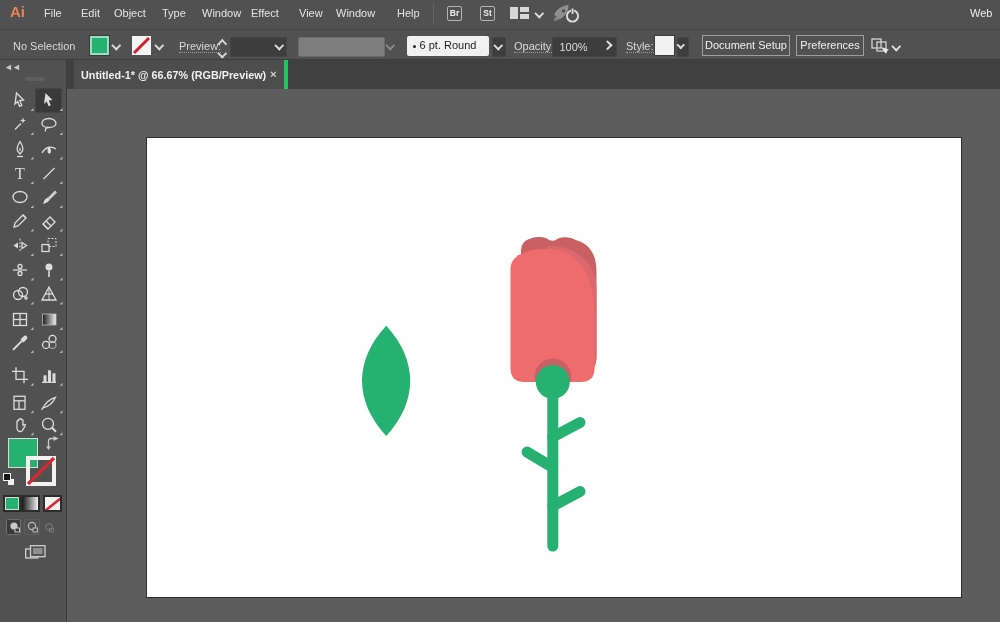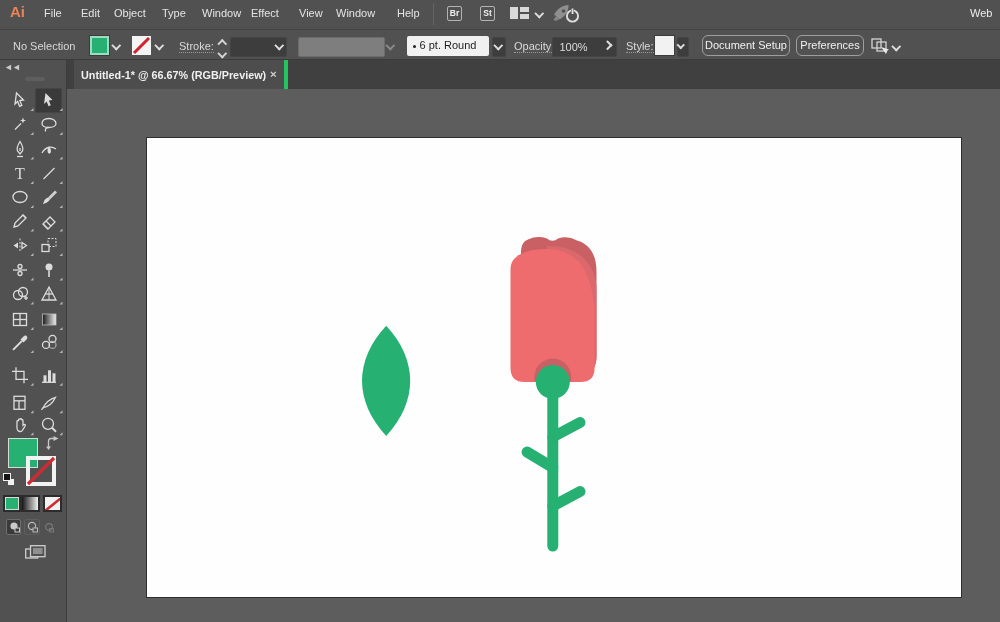--- a/index.html
+++ b/index.html
@@ -14,21 +14,21 @@
 .chev{position:absolute;width:6.5px;height:6.5px;border-right:2.2px solid #dedede;border-bottom:2.2px solid #dedede;transform:rotate(45deg)}
 .chev.gray{border-color:#8b8b8b}
 .sqbtn{position:absolute;top:6px;width:15px;height:15px;border:1px solid #b3b3b3;border-radius:2px;filter:grayscale(1);
 font-size:8.5px;font-weight:bold;color:#efefef;text-align:center;line-height:13px}
 
 #ctrlbar{position:absolute;left:0;top:29px;width:1000px;height:31px;background:#515151;border-top:1px solid #454545;border-bottom:1px solid #3c3c3c}
 .clabel{position:absolute;top:10px;font-size:11px;color:#d8d8d8;filter:grayscale(1)}
 .dotted{border-bottom:1px dotted #9a9a9a;padding-bottom:0px}
 .swatch{position:absolute;top:6px;width:19px;height:19px}
 .darkfield{position:absolute;top:6.5px;height:20px;background:#3d3d3d;border-radius:2px;border:1px solid #444}
-.btn{position:absolute;top:5px;height:21px;border:1px solid #9e9e9e;border-radius:6px;filter:grayscale(1);
+.btn{position:absolute;top:5px;height:21px;border:1px solid #9e9e9e;border-radius:0;filter:grayscale(1);
 font-size:11px;color:#f0f0f0;text-align:center}
 
 #tabbar{position:absolute;left:0;top:60px;width:1000px;height:29px;background:#404040}
 #tab{position:absolute;left:74px;top:0;width:214px;height:29px;background:#4d4d4d;border-right:4px solid #22c55e}
 #tab .tname{position:absolute;left:7px;top:8.5px;font-size:10.8px;font-weight:bold;color:#f0f0f0;filter:grayscale(1)}
 #tab .tx{position:absolute;left:196px;top:7.5px;font-size:11.5px;font-weight:bold;color:#d0d0d0}
 
 #canvas{position:absolute;left:67px;top:89px;width:933px;height:533px;background:#5d5d5d}
 #artboard{position:absolute;left:80px;top:49px;width:814px;height:459px;background:#fefefe;outline:1px solid #2e2e2e}
 
@@ -74,21 +74,21 @@
 <div id="ctrlbar">
   <span class="clabel" style="left:13px">No Selection</span>
   <div class="swatch" style="left:90px;background:#26b173;box-shadow:inset 0 0 0 2px rgba(255,255,255,.55),0 0 0 1px #3c3c3c"></div>
   <span class="chev" style="left:113px;top:12px"></span>
   <div class="swatch" style="left:132px;background:#f4f4f4">
     <svg width="19" height="19" viewBox="0 0 19 19">
           <line x1="2" y1="17" x2="17" y2="2" stroke="#cf2330" stroke-width="3"></line>
         </svg>
   </div>
   <span class="chev" style="left:156px;top:12px"></span>
-  <span class="clabel dotted" style="left:179px">Stroke:</span>
+  <span class="clabel dotted" style="left:179px">Preview:</span>
   <span class="chev" style="left:219px;top:10.5px;transform:rotate(-135deg);border-color:#d6d6d6"></span>
   <span class="chev" style="left:219px;top:20px;border-color:#d6d6d6"></span>
   <div class="darkfield" style="left:230px;width:57px"></div>
   <span class="chev" style="left:276px;top:12px"></span>
   <div class="abs" style="left:298px;top:6.5px;width:87px;height:20px;background:#7e7e7e;border:1px solid #6c6c6c;border-radius:2px"></div>
   <span class="chev gray" style="left:387px;top:12px"></span>
   <div class="abs" style="left:407px;top:6px;width:82px;height:20px;background:#f1f1f1;border-radius:2px;
        font-size:11px;color:#1e1e1e;text-align:center;line-height:19px">6 pt. Round</div>
   <div class="abs" style="left:413px;top:14.5px;width:3px;height:3px;border-radius:50%;background:#222"></div>
   <div class="darkfield" style="left:492px;width:14px"></div>

